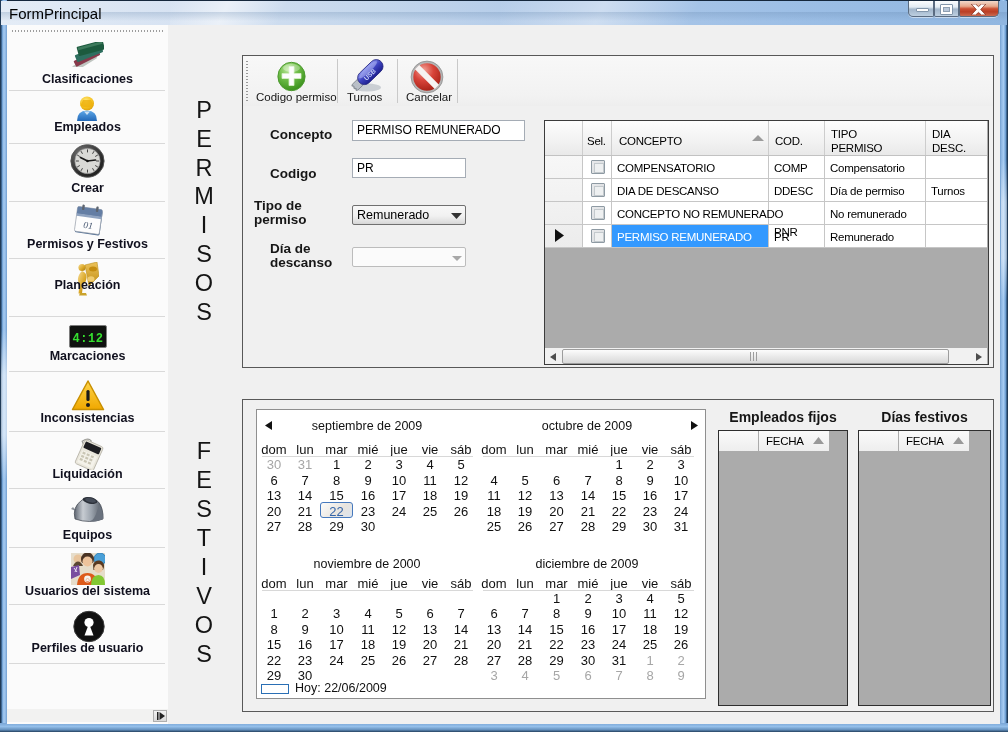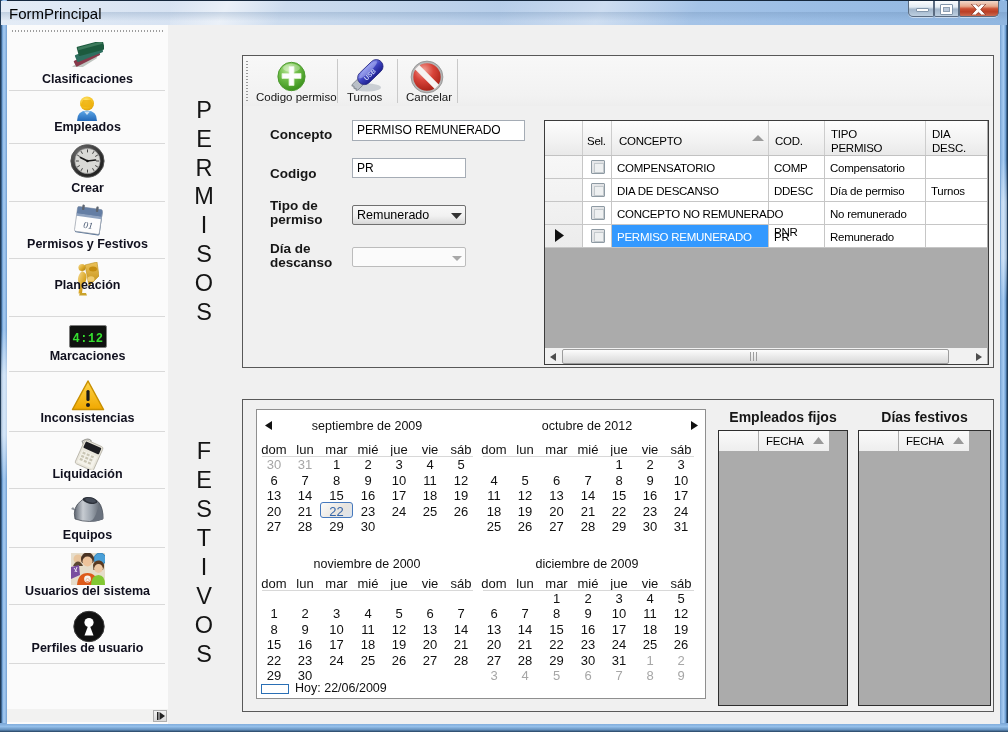--- a/index.html
+++ b/index.html
@@ -345,21 +345,21 @@
 <div class="abs" id="grip"></div>
 <div class="tsep" style="left:337px"></div>
 <div class="tsep" style="left:397px"></div>
 <div class="tsep" style="left:457px"></div>
 <div class="tlabel" style="left:256px">Codigo permiso</div>
 <div class="tlabel" style="left:347px">Turnos</div>
 <div class="tlabel" style="left:406px">Cancelar</div>
 
 <div class="flabel" style="left:270px;top:128px">Concepto</div>
 <div class="flabel" style="left:270px;top:167px">Codigo</div>
-<div class="flabel" style="left:270px;top:199px">Tipo de<br>permiso</div>
+<div class="flabel" style="left:254px;top:199px">Tipo de<br>permiso</div>
 <div class="flabel" style="left:270px;top:242px">Día de<br>descanso</div>
 
 <div class="tbox" style="left:352px;top:120px;width:173px;height:21px;line-height:19px">PERMISO REMUNERADO</div>
 <div class="tbox" style="left:352px;top:158px;width:114px;height:20px;line-height:18px">PR</div>
 
 <div class="abs" style="left:352px;top:205px;width:114px;height:20px;border:1px solid #707070;border-radius:2px;background:linear-gradient(180deg,#f8f8f8,#f1f1f1 55%,#dedede 90%,#d4d4d4);">
   <div class="abs" style="left:4px;top:2px;font-size:12.5px;color:#000;line-height:15px">Remunerado</div>
   <svg class="abs" style="left:98px;top:7px" width="12" height="7">
       <path d="M0 0 L11 0 L5.5 6 Z" fill="#333"></path>
     </svg>
@@ -446,21 +446,21 @@
 
 <div class="abs" id="cal" style="left:256px;top:409px;width:450px;height:290px;background:#fff;border:1px solid #8f8f8f;font-size:13px;color:#111">
 <div style="position:absolute;left:62.5px;top:92px;width:33px;height:16px;border:1px solid #4679bd;border-radius:3px;background:linear-gradient(135deg,#fdfcfa,#e8e4de 60%,#dce4ee)"></div>
 <svg style="position:absolute;left:8px;top:11px" width="7" height="9">
       <path d="M7 0 L7 9 L0 4.5 Z" fill="#111"></path>
     </svg>
 <svg style="position:absolute;left:434px;top:11px" width="7" height="9">
       <path d="M0 0 L0 9 L7 4.5 Z" fill="#111"></path>
     </svg>
 <div style="position:absolute;left:20px;top:9px;width:180px;text-align:center;font-size:12.5px">septiembre de 2009</div>
-<div style="position:absolute;left:240px;top:9px;width:180px;text-align:center;font-size:12.5px">octubre de 2012</div>
+<div style="position:absolute;left:240px;top:9px;width:180px;text-align:center;font-size:12.5px">octubre de 2009</div>
 <div style="position:absolute;left:20px;top:147px;width:180px;text-align:center;font-size:12.5px">noviembre de 2000</div>
 <div style="position:absolute;left:240px;top:147px;width:180px;text-align:center;font-size:12.5px">diciembre de 2009</div>
 <div style="position:absolute;left:1px;top:32px;width:32px;text-align:center">dom</div>
 <div style="position:absolute;left:32px;top:32px;width:32px;text-align:center">lun</div>
 <div style="position:absolute;left:63.5px;top:32px;width:32px;text-align:center">mar</div>
 <div style="position:absolute;left:95px;top:32px;width:32px;text-align:center">mié</div>
 <div style="position:absolute;left:126px;top:32px;width:32px;text-align:center">jue</div>
 <div style="position:absolute;left:157px;top:32px;width:32px;text-align:center">vie</div>
 <div style="position:absolute;left:188px;top:32px;width:32px;text-align:center">sáb</div>
 <div style="position:absolute;left:221px;top:32px;width:32px;text-align:center">dom</div>

